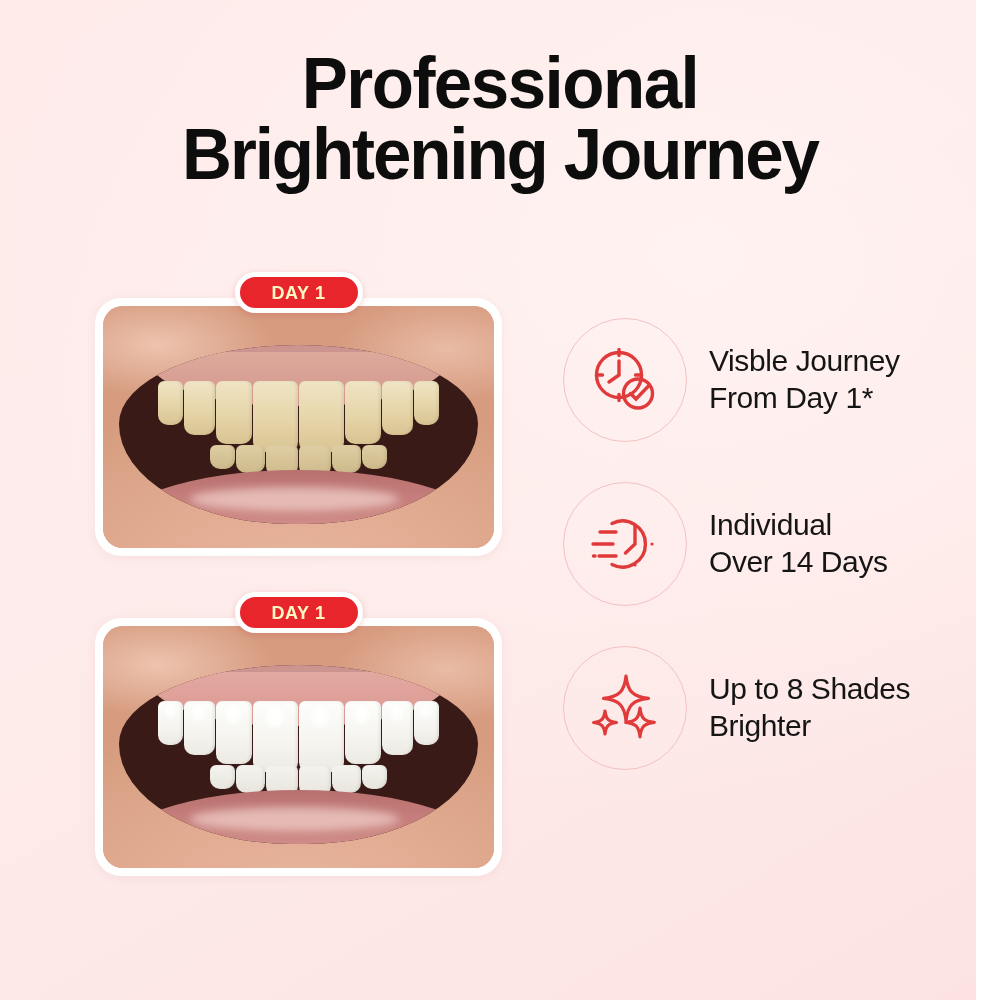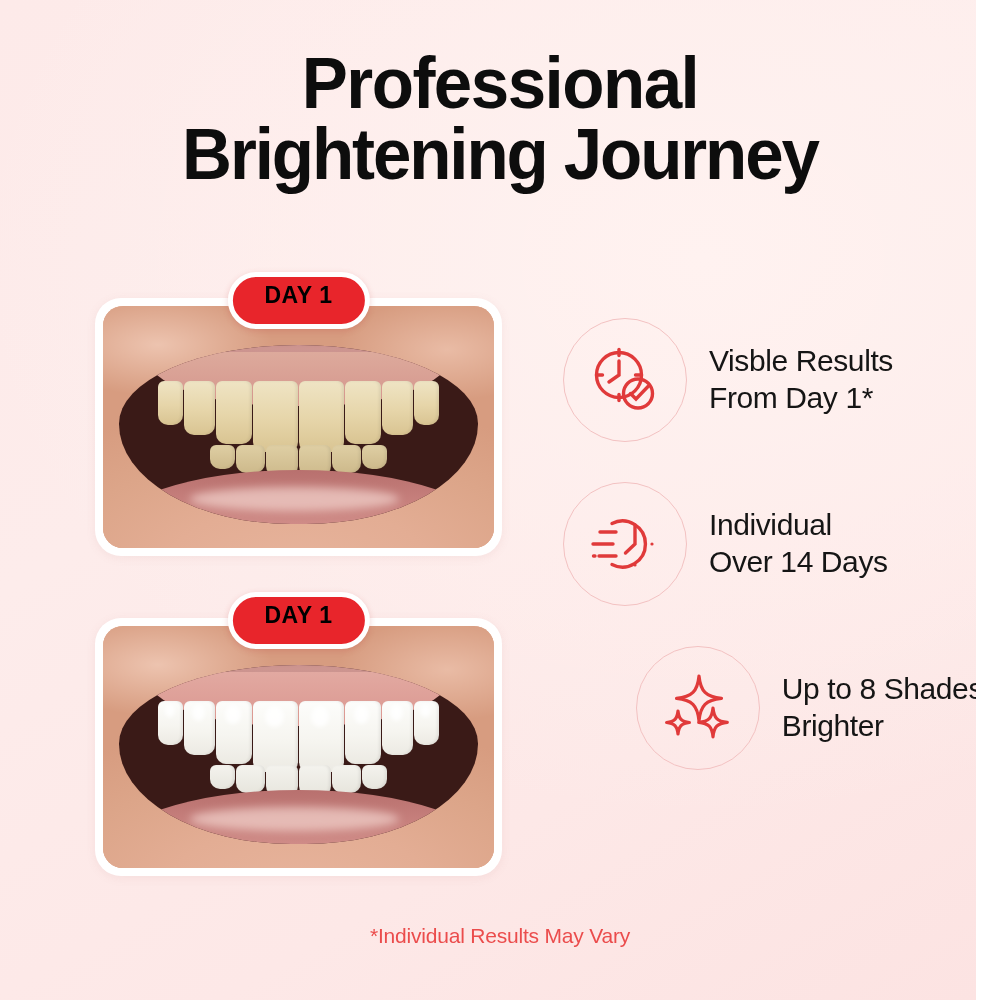--- a/index.html
+++ b/index.html
@@ -156,47 +156,47 @@
     background:rgba(255,255,255,0.85);
     filter:blur(2px);
   }
 
   
   .day-badge {
     position:absolute;
     left:50%;
     transform:translateX(-50%);
     background:#e8252b;
-    color:#000000;
+    color:#fef9c3;
     border:5px solid #ffffff;
     border-radius:999px;
-    font-size:23px;
+    font-size:18px;
     font-weight:700;
     letter-spacing:0.6px;
-    padding:7px 32px 17px;
+    padding:7px 32px 6px;
     white-space:nowrap;
     line-height:1;
     box-shadow:0 2px 6px rgba(190,60,60,0.22);
   }
   #badge-before { top:-26px; }
   #badge-after  { top:-26px; }
 
   
   .features {
     position:absolute;
     left:563px; top:318px;
     width:420px;
   }
   .feature {
     display:flex;
     align-items:center;
     gap:22px;
     margin-bottom:40px;
   }
-  .feature:last-child { margin-bottom:0;justify-content:flex-end; }
+  .feature:last-child { margin-bottom:0; }
 
   .icon-ring {
     flex:0 0 auto;
     width:124px; height:124px;
     border-radius:50%;
     border:1.6px solid #f3c2c2;
     display:flex;
     align-items:center;
     justify-content:center;
   }
@@ -302,21 +302,21 @@
           <path d="M31 6.5 v6"></path>
           <path d="M31 51.5 v6"></path>
           <path d="M8.5 32 h6"></path>
           <path d="M47.5 32 h6"></path>
           <path d="M31 18 v14 l-10 7"></path>
           <circle cx="50" cy="50.5" r="14.5"></circle>
           <path d="M42.5 50.5 l5.5 5.5 L60 43.5"></path>
         </svg>
       </div>
       <div class="feature-text">
-        <span>Visble Results</span>
+        <span>Visble Journey</span>
         <span>From Day 1*</span>
       </div>
     </div>
 
     <div class="feature">
       <div class="icon-ring">
         <svg width="74" height="74" viewBox="0 0 74 74" fill="none" stroke="#e03a3a" stroke-width="3.4" stroke-linecap="round">
           <path d="M24 16.5 A23 23 0 1 1 24 57.5"></path>
           <path d="M12 25 h16"></path>
           <path d="M5 37 h20"></path>
@@ -342,15 +342,14 @@
         </svg>
       </div>
       <div class="feature-text">
         <span>Up to 8 Shades</span>
         <span>Brighter</span>
       </div>
     </div>
 
   </div>
 
-  <div class="footnote">*Individual Results May Vary</div>
 
 </div>
 
 </body></html>

